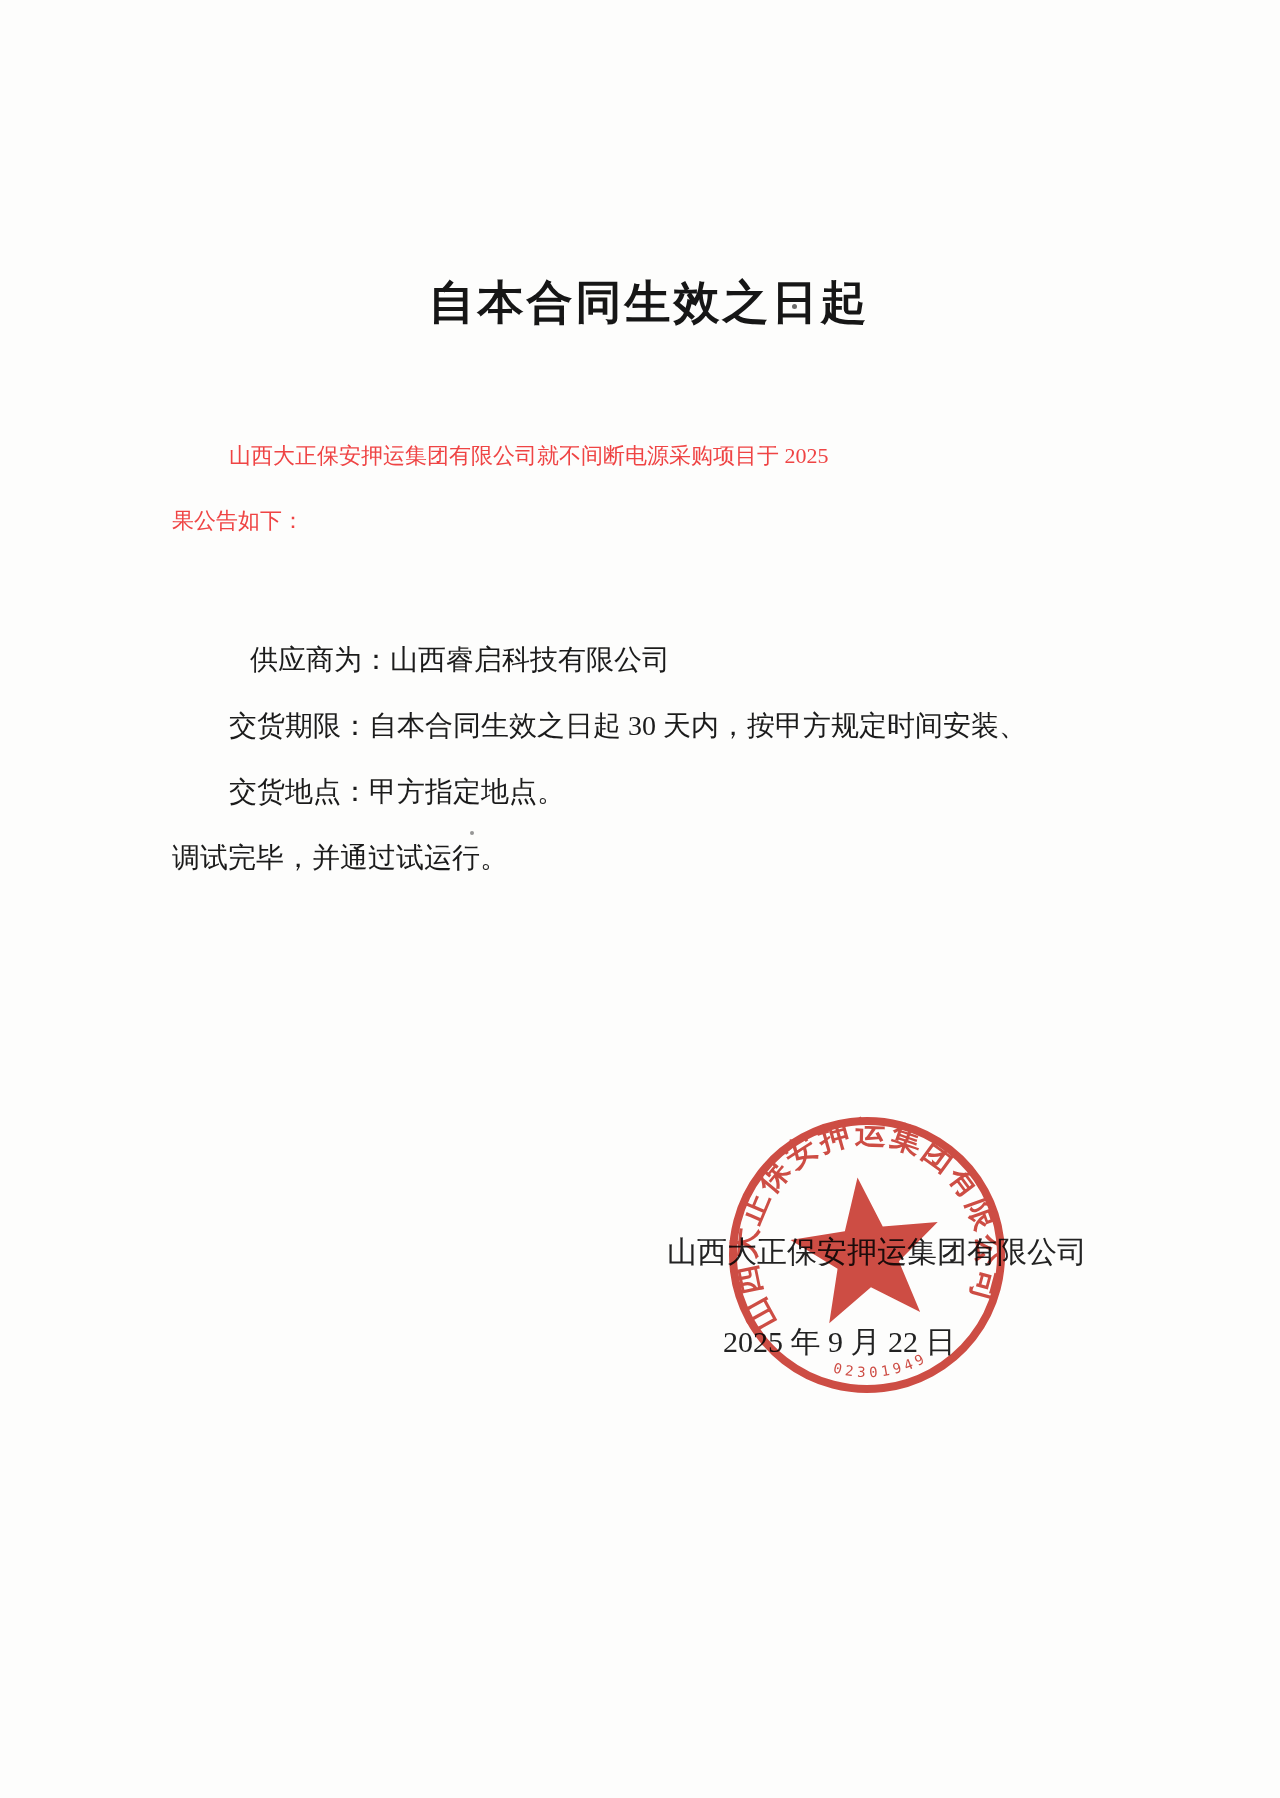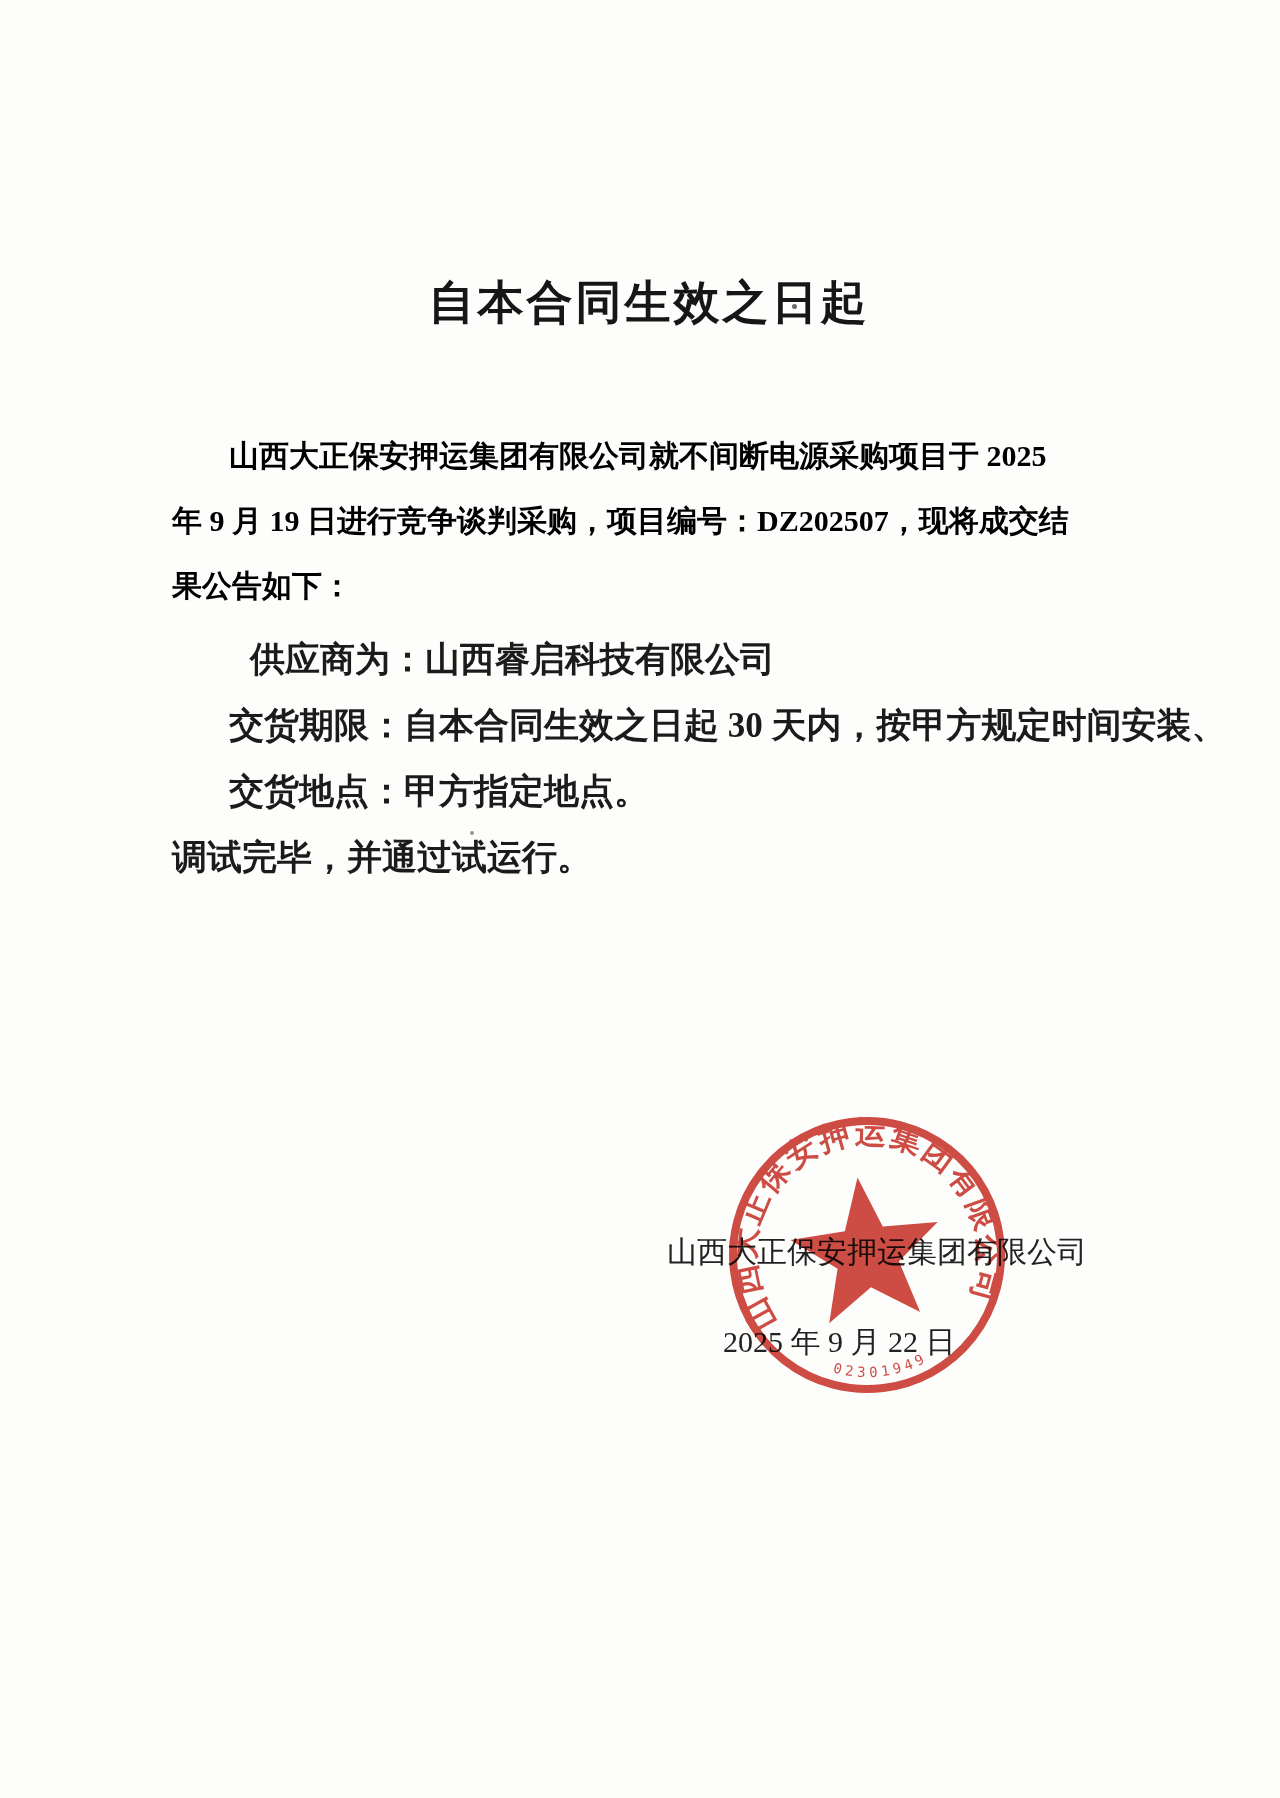--- a/index.html
+++ b/index.html
@@ -21,31 +21,30 @@
     text-align: center;
     font-size: 46px;
     font-weight: 700;
     letter-spacing: 3px;
     padding-left: 18px; 
     color: #161616;
   }
   .intro {
     position: absolute;
     left: 172px; right: 168px; top: 423px;
-    font-size: 30px;
+    font-size: 22px;
     line-height: 65px;
     text-align: justify;
-    color: #000000;
-    font-weight: bold;
+    color: #ef4444;
   }
   .details {
     position: absolute;
     left: 172px; right: 150px; top: 627px;
-    font-size: 35px;
-    font-weight: 700;
+    font-size: 28px;
+    font-weight: 400;
     line-height: 66px;
     color: #1b1b1b;
   }
   .line { white-space: nowrap; }
   .indent-lg { padding-left: 78px; }
   .indent    { padding-left: 57px; }
   .sig-company {
     position: absolute;
     left: 667px; top: 1232px;
     font-size: 30px;
@@ -79,21 +78,20 @@
 </style>
 </head>
 <body>
 
 <div class="page">
 
   <div class="doc-title">自本合同生效之日起</div>
 
   <div class="intro">
     <div class="line indent">山西大正保安押运集团有限公司就不间断电源采购项目于 2025</div>
-    <div class="line">年 9 月 19 日进行竞争谈判采购，项目编号：DZ202507，现将成交结</div>
     <div class="line">果公告如下：</div>
   </div>
 
   <div class="details">
     <div class="line indent-lg">供应商为：山西睿启科技有限公司</div>
     <div class="line indent">交货期限：自本合同生效之日起 30 天内，按甲方规定时间安装、</div>
     <div class="line indent">交货地点：甲方指定地点。</div>
     <div class="line">调试完毕，并通过试运行。</div>
   </div>
 

